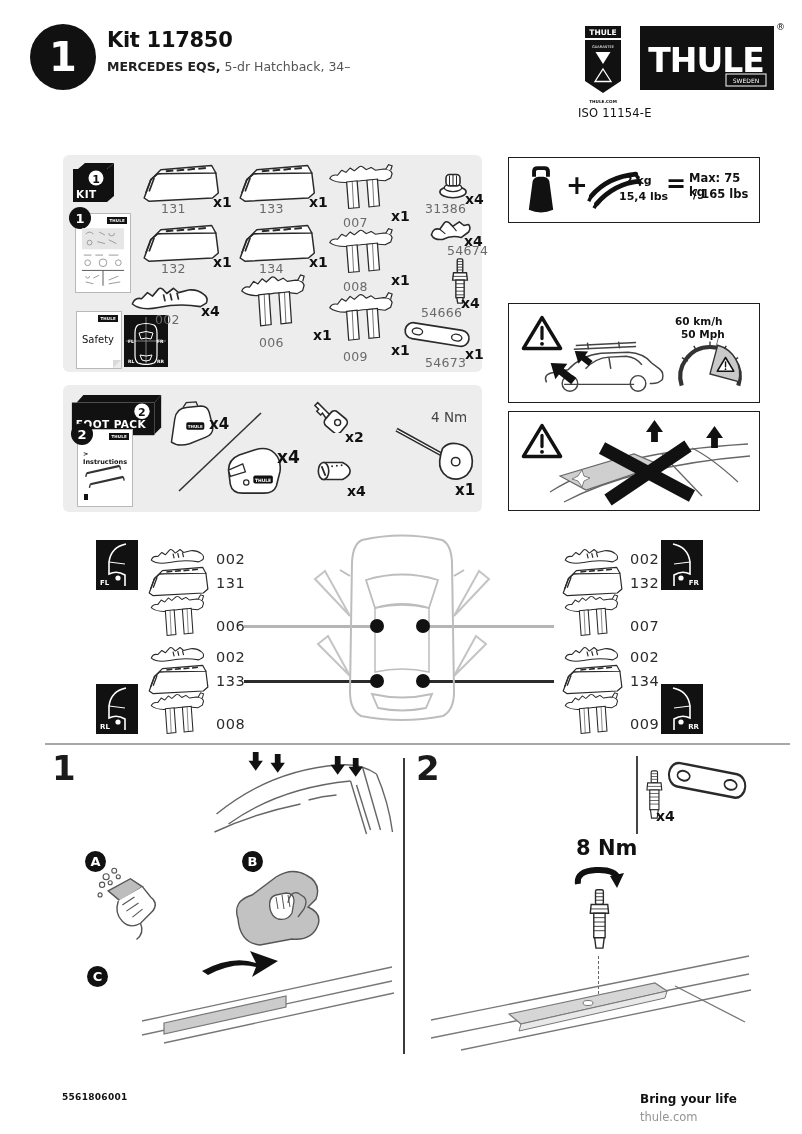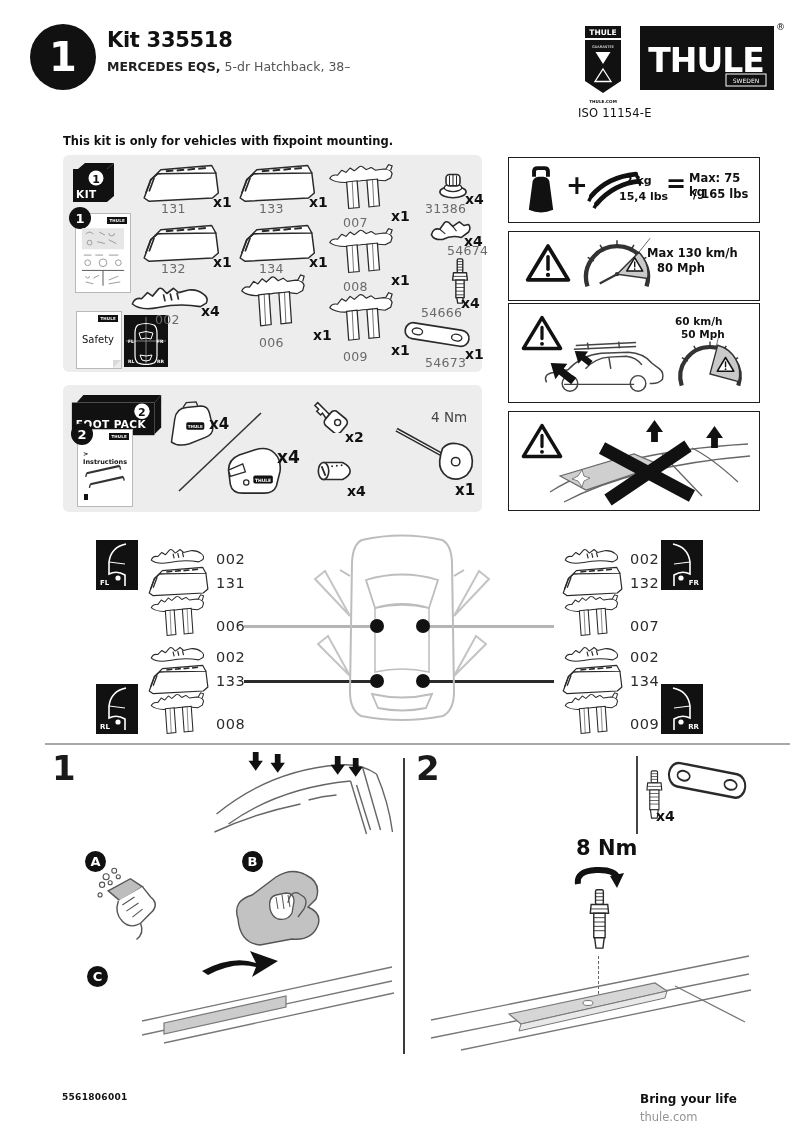--- a/index.html
+++ b/index.html
@@ -156,43 +156,42 @@
     <circle cx="24" cy="42" r="3" fill="none" stroke="#2a2a2a" stroke-width="1.4"></circle>
     <rect x="32" y="34" width="22" height="9" rx="2" fill="#111"></rect>
     <text x="43" y="41" font-size="5" fill="#fff" text-anchor="middle" font-weight="bold">THULE</text>
   </g>
 </defs>
 </svg>
 
 <div class="page">
 
   <div class="circ" style="left:30px;top:24px;width:66px;height:66px;font-size:40px">1</div>
-  <div class="abs" style="left:107px;top:28px;font-size:21px;font-weight:800;letter-spacing:-.3px">Kit 335518</div>
-  <div class="abs" style="left:107px;top:59px;font-size:12.5px;color:#555"><b style="color:#222">MERCEDES EQS,</b><span> 5-dr Hatchback, 38–</span></div>
+  <div class="abs" style="left:107px;top:28px;font-size:21px;font-weight:800;letter-spacing:-.3px">Kit 117850</div>
+  <div class="abs" style="left:107px;top:59px;font-size:12.5px;color:#555"><b style="color:#222">MERCEDES EQS,</b><span> 5-dr Hatchback, 34–</span></div>
 
   <svg class="abs" style="left:583px;top:26px" width="40" height="84" viewBox="0 0 40 84">
     <rect x="2" y="0" width="36" height="12" fill="#111"></rect>
     <text x="20" y="9" text-anchor="middle" font-size="7.5" font-weight="bold" fill="#fff">THULE</text>
     <path d="M2 14 H38 V55 L20 67 L2 55 Z" fill="#111"></path>
     <text x="20" y="22" text-anchor="middle" font-size="3.6" fill="#fff">GUARANTEE</text>
     <path d="M12.5 26 H27.5 L20 38 Z" fill="#fff"></path>
     <path d="M20 43 L28 55.5 H12 Z" fill="none" stroke="#fff" stroke-width="1.3"></path>
     <text x="20" y="77" text-anchor="middle" font-size="4.2" font-weight="bold" fill="#111">THULE.COM</text>
   </svg>
 
   <svg class="abs" style="left:640px;top:26px" width="134" height="64" viewBox="0 0 134 64">
     <rect width="134" height="64" fill="#111"></rect>
     <text x="66" y="46" text-anchor="middle" font-size="33" font-weight="800" fill="#fff" letter-spacing="-1">THULE</text>
     <rect x="86" y="48" width="40" height="12" fill="none" stroke="#fff" stroke-width="1"></rect>
     <text x="106" y="57" text-anchor="middle" font-size="6" fill="#fff">SWEDEN</text>
   </svg>
   <div class="abs" style="left:776px;top:22px;font-size:9px">®</div>
   <div class="abs" style="left:578px;top:106px;font-size:11.5px;font-weight:normal;letter-spacing:.2px">ISO 11154-E</div>
 
-  <div class="abs" style="left: 63px;top:134px;font-size:11.5px;font-weight:bold">This kit is only for vehicles with fixpoint mounting.</div>
 
   <div class="box" style="left:63px;top:155px;width:419px;height:217px">
     <svg class="abs" style="left:7px;top:6px" width="46" height="44" viewBox="0 0 46 44">
       <polygon points="8,8 15,2 44,2 37,8" fill="#111"></polygon>
       <polygon points="37,8 44,2 44,35 37,41" fill="#111"></polygon>
       <rect x="3" y="8" width="34" height="33" fill="#111"></rect>
       <circle cx="26" cy="17" r="7.5" fill="#fff"></circle>
       <text x="26" y="21.5" text-anchor="middle" font-size="11" font-weight="bold" fill="#111">1</text>
       <text x="6" y="37" font-size="10.5" font-weight="bold" fill="#fff" letter-spacing=".5">KIT</text>
     </svg>
@@ -375,35 +374,20 @@
     <svg class="abs" style="left:78px;top:8px" width="54" height="46" viewBox="0 0 62 48">
         <use href="#g-bars"></use>
       </svg>
     <div class="abs bold11" style="left:116px;top:16px">2 kg</div>
     <div class="abs bold11" style="left:110px;top:32px">15,4 lbs</div>
     <div class="abs" style="left:157px;top:12px;font-size:24px;font-weight:bold">=</div>
     <div class="abs" style="left:180px;top:13px;font-size:11.5px;font-weight:bold">Max: 75 kg</div>
     <div class="abs" style="left:184px;top:29px;font-size:11.5px;font-weight:bold">/ 165 lbs</div>
   </div>
 
-  <div class="infobox" style="left:508px;top:231px;width:250px;height:68px">
-    <svg class="abs" style="left:16px;top:10px" width="46" height="42" viewBox="0 0 60 54">
-        <use href="#g-tri"></use>
-      </svg>
-    <svg class="abs" style="left:72px;top:4px" width="72" height="62" viewBox="0 0 100 84">
-      <use href="#g-gaugecore"></use>
-      <path d="M50 52 L80.4 21.6 A43 43 0 0 1 92.6 58 Z" fill="#c9c9c9" stroke="#333" stroke-width="2"></path>
-      <use href="#g-tri" transform="translate(62,27) scale(0.42)"></use>
-      <path d="M50 52 L26 65" stroke="#333" stroke-width="3"></path>
-        <circle cx="50" cy="52" r="3" fill="#333"></circle>
-      <path d="M80 22 L96 2" stroke="#333" stroke-width="1"></path>
-    </svg>
-    <div class="abs" style="left:138px;top:14px;font-size:11.5px;font-weight:bold">Max 130 km/h</div>
-    <div class="abs" style="left:148px;top:29px;font-size:11.5px;font-weight:bold">80 Mph</div>
-  </div>
 
   <div class="infobox" style="left:508px;top:303px;width:250px;height:98px">
     <svg class="abs" style="left:12px;top:10px" width="42" height="38" viewBox="0 0 60 54">
         <use href="#g-tri"></use>
       </svg>
     <svg class="abs" style="left:30px;top:22px" width="130" height="72" viewBox="0 0 130 74">
       <g stroke="#444" stroke-width="1.5" fill="none">
         <path d="M6 58 Q2 50 12 48 L28 45 Q42 30 62 28 L90 27 Q106 28 114 38 L122 44 Q127 48 125 55 Q120 60 112 59"></path>
         <path d="M24 60 L96 60"></path>
         <circle cx="30" cy="59" r="8"></circle>

